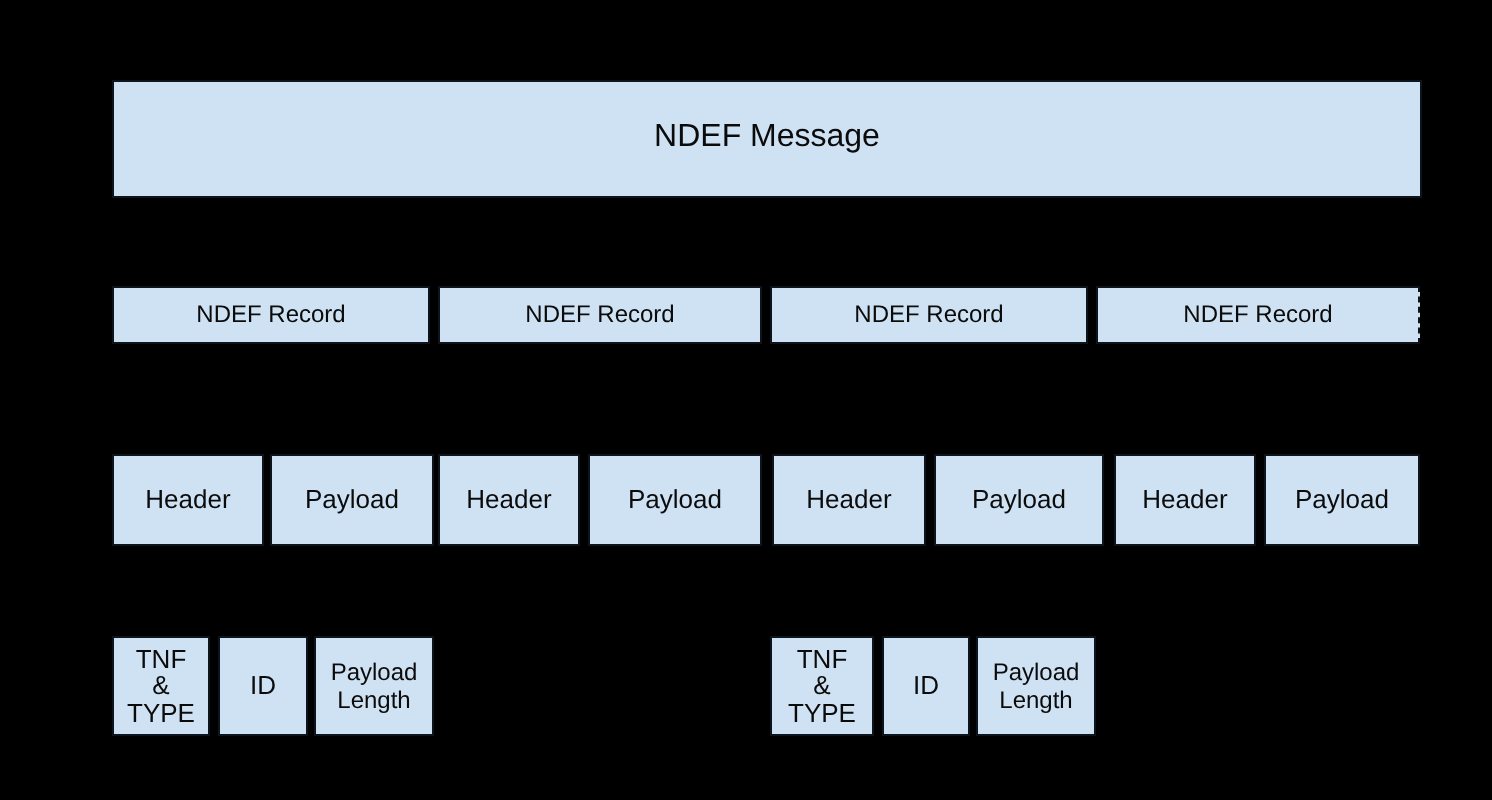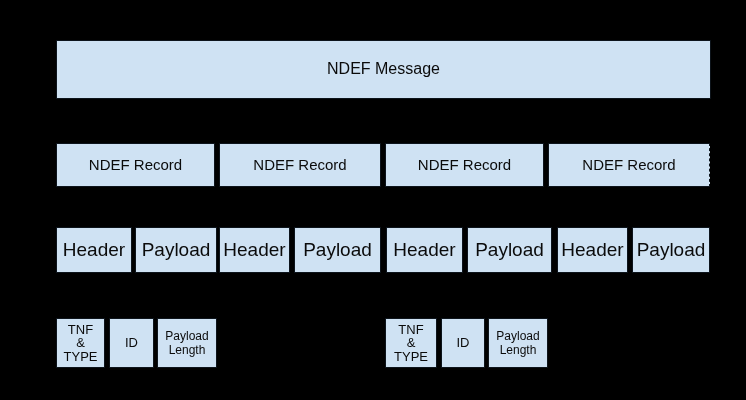--- a/index.html
+++ b/index.html
@@ -28,30 +28,30 @@
     line-height: 1.15;
   }
   .dashed-right {
     border-right-style: dashed;
   }
   .message-box {
     left: 56px; top: 40px; width: 655px; height: 59px;
     font-size: 16px;
   }
   .record-box {
-    top: 143px; height: 44px;
-    font-size: 15px;
+    top: 143px; height: 29px;
+    font-size: 12px;
   }
   .rec1 { left: 56px;  width: 159px; }
   .rec2 { left: 219px; width: 162px; }
   .rec3 { left: 385px; width: 159px; }
   .rec4 { left: 548px; width: 162px; }
   .part-box {
     top: 227px; height: 46px;
-    font-size: 19px;
+    font-size: 13px;
   }
   .h1 { left: 56px;  width: 76px; }
   .p1 { left: 135px; width: 82px; }
   .h2 { left: 219px; width: 71px; }
   .p2 { left: 294px; width: 87px; }
   .h3 { left: 386px; width: 77px; }
   .p3 { left: 467px; width: 85px; }
   .h4 { left: 557px; width: 71px; }
   .p4 { left: 632px; width: 78px; }
   .field-box {

